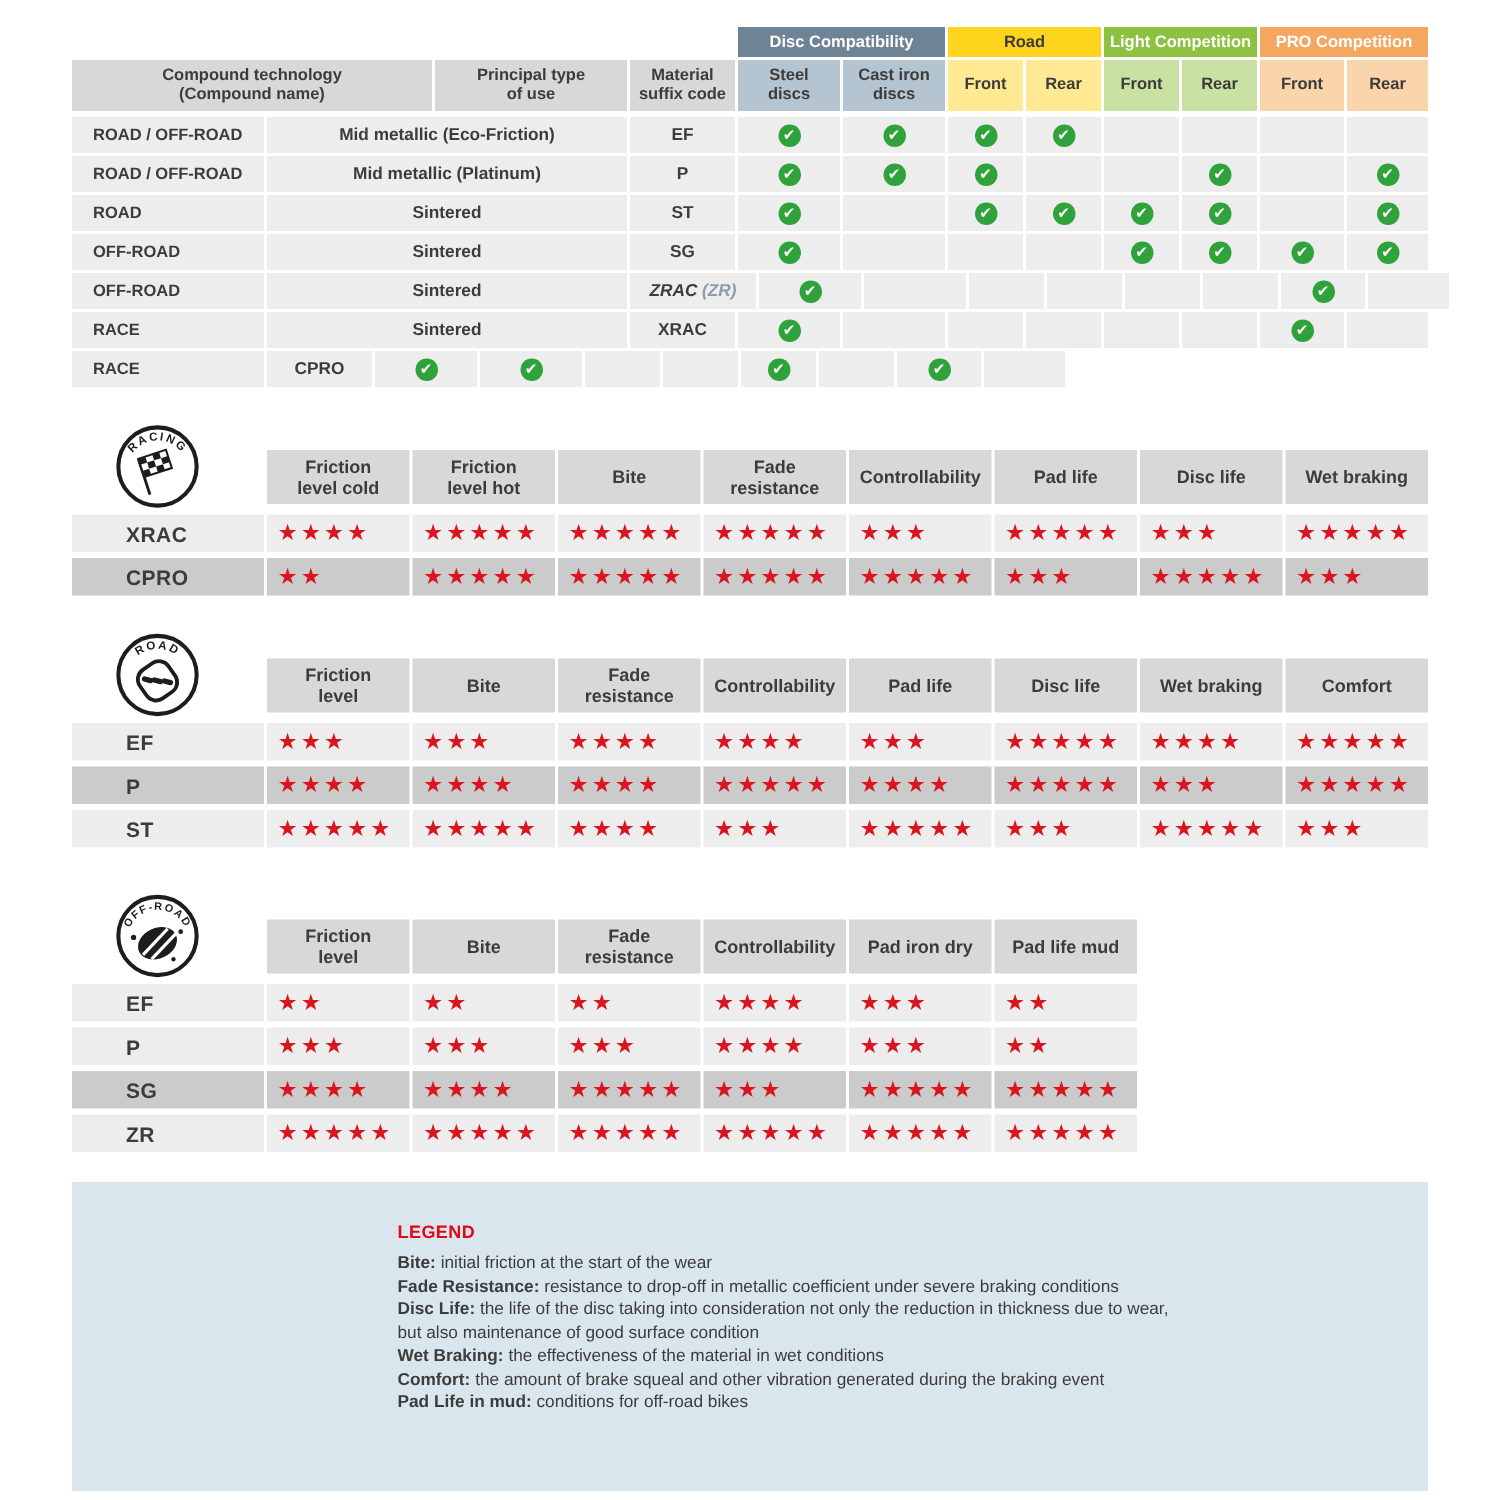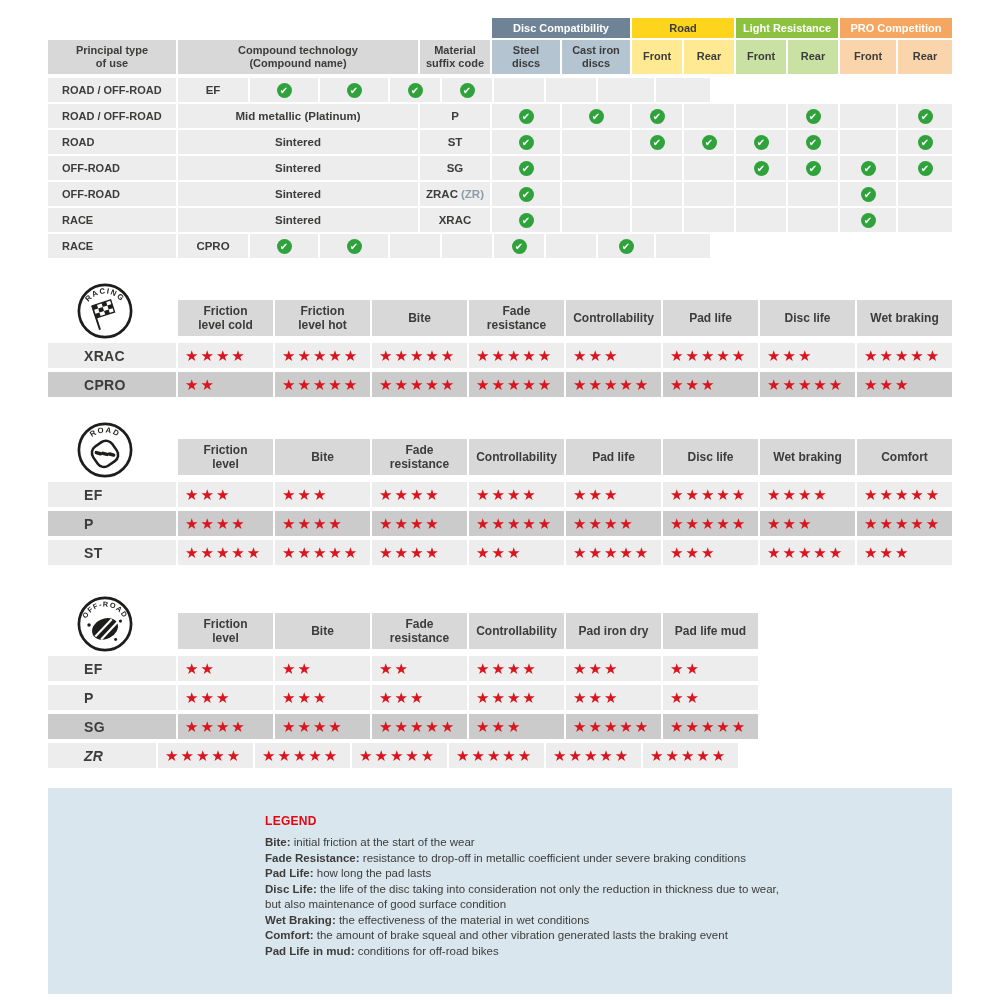--- a/index.html
+++ b/index.html
@@ -65,43 +65,44 @@
 </head>
 <body>
 
 <div class="page">
 
   <div id="compat-table">
       <div class="trow">
         <div class="spacer" style="width: 442px;"></div>
         <div class="cell group-cell" style="width: 138px; background: rgb(110, 132, 150); color: rgb(255, 255, 255);">Disc Compatibility</div>
         <div class="cell group-cell" style="width: 102px; background: rgb(255, 212, 28); color: rgb(60, 60, 59);">Road</div>
-        <div class="cell group-cell" style="width: 102px; background: rgb(140, 194, 64); color: rgb(255, 255, 255);">Light Resistance</div>
+        <div class="cell group-cell" style="width: 102px; background: rgb(140, 194, 64); color: rgb(255, 255, 255);">Light Competition</div>
         <div class="cell group-cell" style="width: 112px; background: rgb(245, 166, 96); color: rgb(255, 255, 255);">PRO Competition</div>
       </div>
       <div class="trow sub-row">
+        <div class="cell sub-cell" style="width: 240px; background: rgb(216, 216, 216);">Compound technology
+(Compound name)</div>
         <div class="cell sub-cell" style="width: 128px; background: rgb(216, 216, 216);">Principal type
 of use</div>
-        <div class="cell sub-cell" style="width: 240px; background: rgb(216, 216, 216);">Compound technology
-(Compound name)</div>
         <div class="cell sub-cell" style="width: 70px; background: rgb(216, 216, 216);">Material
 suffix code</div>
         <div class="cell sub-cell" style="width: 68px; background: rgb(181, 196, 209);">Steel
 discs</div>
         <div class="cell sub-cell" style="width: 68px; background: rgb(181, 196, 209);">Cast iron
 discs</div>
         <div class="cell sub-cell" style="width: 50px; background: rgb(255, 234, 147);">Front</div>
         <div class="cell sub-cell" style="width: 50px; background: rgb(255, 234, 147);">Rear</div>
         <div class="cell sub-cell" style="width: 50px; background: rgb(201, 226, 164);">Front</div>
         <div class="cell sub-cell" style="width: 50px; background: rgb(201, 226, 164);">Rear</div>
         <div class="cell sub-cell" style="width: 56px; background: rgb(250, 212, 171);">Front</div>
         <div class="cell sub-cell" style="width: 54px; background: rgb(250, 212, 171);">Rear</div>
       </div>
       <div class="trow data-row">
         <div class="cell use-cell" style="width: 128px;">ROAD / OFF-ROAD</div>
+        <div class="cell tech-cell" style="width: 240px;">Mid metallic (Eco-Friction)</div>
         <div class="cell code-cell" style="width: 70px;">
           <span>EF</span>
         </div>
         <div class="cell check-cell" style="width: 68px;">
           <span class="check">✔</span>
         </div>
         <div class="cell check-cell" style="width: 68px;">
           <span class="check">✔</span>
         </div>
         <div class="cell check-cell" style="width: 50px;">
@@ -188,21 +189,21 @@
         <div class="cell check-cell" style="width: 56px;">
           <span class="check">✔</span>
         </div>
         <div class="cell check-cell" style="width: 54px;">
           <span class="check">✔</span>
         </div>
       </div>
       <div class="trow data-row">
         <div class="cell use-cell" style="width: 128px;">OFF-ROAD</div>
         <div class="cell tech-cell" style="width: 240px;">Sintered</div>
-        <div class="cell code-cell" style="width: 70px;">
+        <div class="cell code-cell" style="width: 84px; font-style: italic;">
           <span>ZRAC</span>
           <span class="code-note">(ZR)</span>
         </div>
         <div class="cell check-cell" style="width: 68px;">
           <span class="check">✔</span>
         </div>
         <div class="cell check-cell" style="width: 68px;"></div>
         <div class="cell check-cell" style="width: 50px;"></div>
         <div class="cell check-cell" style="width: 50px;"></div>
         <div class="cell check-cell" style="width: 50px;"></div>
@@ -432,38 +433,37 @@
         <div class="trow rrow shaded">
           <div class="cell label-cell" style="width: 128px;">SG</div>
           <div class="cell stars-cell" style="width: 95px;">★★★★</div>
           <div class="cell stars-cell" style="width: 95px;">★★★★</div>
           <div class="cell stars-cell" style="width: 95px;">★★★★★</div>
           <div class="cell stars-cell" style="width: 95px;">★★★</div>
           <div class="cell stars-cell" style="width: 95px;">★★★★★</div>
           <div class="cell stars-cell" style="width: 95px;">★★★★★</div>
         </div>
         <div class="trow rrow">
-          <div class="cell label-cell" style="width: 108px; font-style: italic;">ZR</div>
+          <div class="cell label-cell" style="width: 128px;">ZR</div>
           <div class="cell stars-cell" style="width: 95px;">★★★★★</div>
           <div class="cell stars-cell" style="width: 95px;">★★★★★</div>
           <div class="cell stars-cell" style="width: 95px;">★★★★★</div>
           <div class="cell stars-cell" style="width: 95px;">★★★★★</div>
           <div class="cell stars-cell" style="width: 95px;">★★★★★</div>
           <div class="cell stars-cell" style="width: 95px;">★★★★★</div>
         </div>
       </div>
   </section>
 
   <div class="legend">
     <div class="legend-title">LEGEND</div>
     <div id="legend-items">
         <div class="legend-item"><span class="term">Bite</span><span class="term">: </span><span>initial friction at the start of the wear</span></div>
         <div class="legend-item"><span class="term">Fade Resistance</span><span class="term">: </span><span>resistance to drop-off in metallic coefficient under severe braking conditions</span></div>
-        <div class="legend-item"><span class="term">Pad Life</span><span class="term">: </span><span>how long the pad lasts</span></div>
         <div class="legend-item"><span class="term">Disc Life</span><span class="term">: </span><span>the life of the disc taking into consideration not only the reduction in thickness due to wear,</span></div>
         <div class="legend-item">but also maintenance of good surface condition</div>
         <div class="legend-item"><span class="term">Wet Braking</span><span class="term">: </span><span>the effectiveness of the material in wet conditions</span></div>
-        <div class="legend-item"><span class="term">Comfort</span><span class="term">: </span><span>the amount of brake squeal and other vibration generated lasts the braking event</span></div>
+        <div class="legend-item"><span class="term">Comfort</span><span class="term">: </span><span>the amount of brake squeal and other vibration generated during the braking event</span></div>
         <div class="legend-item"><span class="term">Pad Life in mud</span><span class="term">: </span><span>conditions for off-road bikes</span></div>
       </div>
   </div>
 
 </div>
 
 </body></html>

